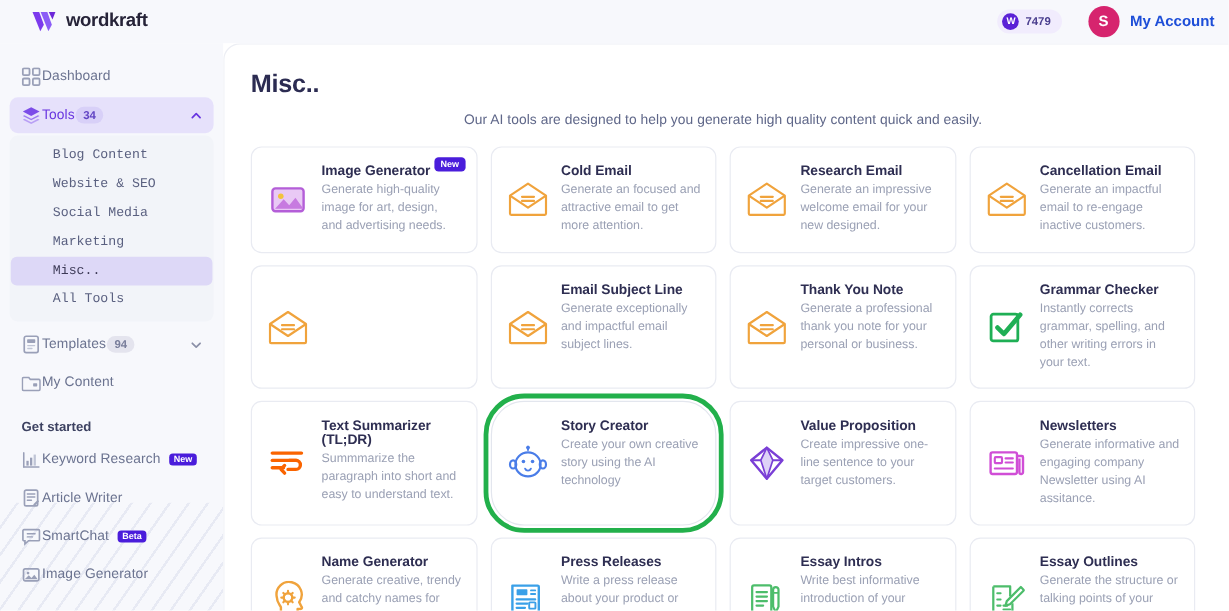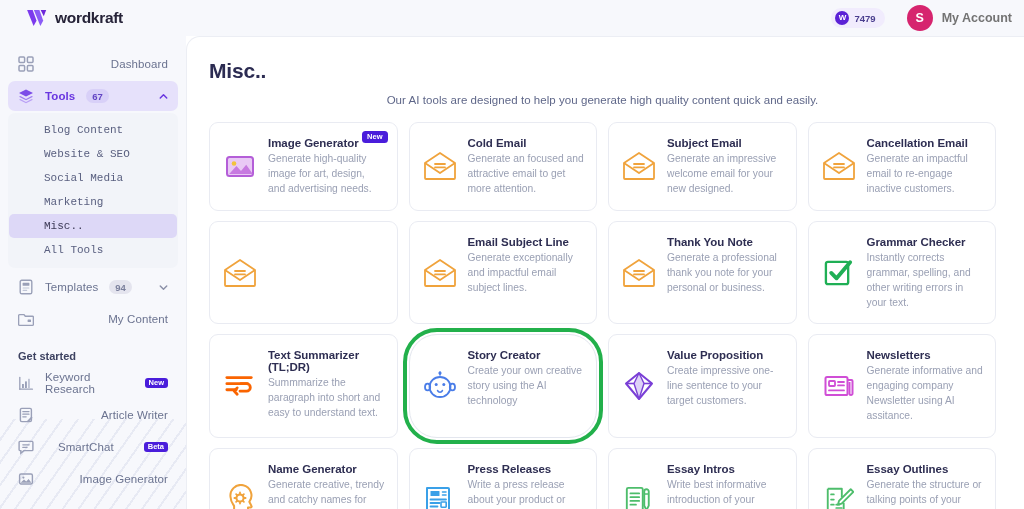--- a/index.html
+++ b/index.html
@@ -39,21 +39,21 @@
     line-height: 1;
   }
   .credits-val { font-size: 9.5px; font-weight: bold; color: #4b3f8f; }
   .account { display: flex; align-items: center; gap: 9px; }
   .avatar {
     width: 26px; height: 26px; border-radius: 50%;
     background: #d6246e; color: #fff;
     font-size: 12.5px; font-weight: bold;
     display: flex; align-items: center; justify-content: center;
   }
-  .account-label { font-size: 12.5px; font-weight: bold; color: #737373; }
+  .account-label { font-size: 12.5px; font-weight: bold; color: #1d4ed8; }
 
   
   .body-wrap { flex: 1; display: flex; min-height: 0; position: relative; }
 
   
   .sidebar {
     width: 186px; flex: 0 0 186px;
     background: #f7f8fc;
     position: relative;
     padding-top: 13px;
@@ -61,29 +61,29 @@
   }
   .sidebar-stripes {
     position: absolute; left: 0; right: 0; bottom: 0; height: 90px;
     background: repeating-linear-gradient(125deg,
       rgba(150,160,200,0) 0px, rgba(150,160,200,0) 11px,
       rgba(150,160,200,0.16) 11px, rgba(150,160,200,0.16) 13px);
     pointer-events: none;
   }
   .nav { position: relative; z-index: 2; }
   .nav-item {
-    display: flex; align-items: center; gap: 11px;
+    display: flex; align-items: center; gap: 1px;
     height: 30px; margin: 0 8px; padding: 0 10px;
-    border-radius: 7px; cursor: pointer; justify-content: space-between;
+    border-radius: 7px; cursor: pointer;
   }
   .nav-item + .nav-item { margin-top: 2px; }
   .nav-icon { width: 16px; height: 16px; flex: 0 0 16px; display: block; }
   .nav-label { font-size: 11.5px; color: #6b7390; letter-spacing: 0.1px; }
   .nav-item.active { background: #e6e1fb; }
-  .nav-item.active .nav-label { color: #6936e0; font-weight: bold; }
+  .nav-item.active .nav-label { color: #6936e0; font-weight: normal; }
   .nav-count {
     font-size: 9.5px; color: #7a7f9c; font-weight: bold;
     background: #e4e4ee; border-radius: 9px; padding: 1.5px 6px;
   }
   .nav-item.active .nav-count { background: #d8d0f8; color: #6245c4; }
   .chev { margin-left: auto; width: 9px; height: 9px; display: block; }
 
   .subnav {
     margin: 2px 8px 0 8px; padding: 5px 0 6px 0;
     background: #f2f4f9; border-radius: 7px;
@@ -211,21 +211,21 @@
           <span class="nav-label">Dashboard</span>
         </div>
 
         <div class="nav-item active">
           <svg class="nav-icon" viewBox="0 0 16 16">
             <path d="M8 1.4 L15 5 L8 8.6 L1 5 Z" fill="#7c4ce8"></path>
             <path d="M2.4 8 L8 10.9 L13.6 8 L15 8.7 L8 12.3 L1 8.7 Z" fill="#9d7bf0"></path>
             <path d="M2.4 11 L8 13.9 L13.6 11 L15 11.7 L8 15.3 L1 11.7 Z" fill="#b9a0f5"></path>
           </svg>
           <span class="nav-label">Tools</span>
-          <span class="nav-count">67</span>
+          <span class="nav-count">34</span>
           <svg class="chev" viewBox="0 0 10 10">
             <path d="M1.4 6.6 L5 3 L8.6 6.6" fill="none" stroke="#6936e0" stroke-width="1.6" stroke-linecap="round" stroke-linejoin="round"></path>
           </svg>
         </div>
 
         <div class="subnav">
           <div class="subnav-item">
             <span class="sub-label">Blog Content</span>
           </div>
           <div class="subnav-item">
@@ -349,21 +349,21 @@
 
         <div class="card">
           <div class="card-icon">
             <svg viewBox="0 0 34 30" width="34" height="30">
               <path d="M2 12 L17 2 L32 12 L32 27 a1 1 0 0 1 -1 1 H3 a1 1 0 0 1 -1 -1 Z" fill="none" stroke="#f0a33c" stroke-width="1.8" stroke-linejoin="round"></path>
               <path d="M2 12 L17 22 L32 12" fill="none" stroke="#f0a33c" stroke-width="1.8" stroke-linejoin="round"></path>
               <path d="M12 13 h10 M12 16.4 h10" stroke="#f0a33c" stroke-width="1.8" stroke-linecap="round"></path>
             </svg>
           </div>
           <div class="card-body">
-            <div class="card-title">Subject Email</div>
+            <div class="card-title">Research Email</div>
             <div class="card-desc">Generate an impressive welcome email for your new designed.</div>
           </div>
         </div>
 
         <div class="card">
           <div class="card-icon">
             <svg viewBox="0 0 34 30" width="34" height="30">
               <path d="M2 12 L17 2 L32 12 L32 27 a1 1 0 0 1 -1 1 H3 a1 1 0 0 1 -1 -1 Z" fill="none" stroke="#f0a33c" stroke-width="1.8" stroke-linejoin="round"></path>
               <path d="M2 12 L17 22 L32 12" fill="none" stroke="#f0a33c" stroke-width="1.8" stroke-linejoin="round"></path>
               <path d="M12 13 h10 M12 16.4 h10" stroke="#f0a33c" stroke-width="1.8" stroke-linecap="round"></path>

